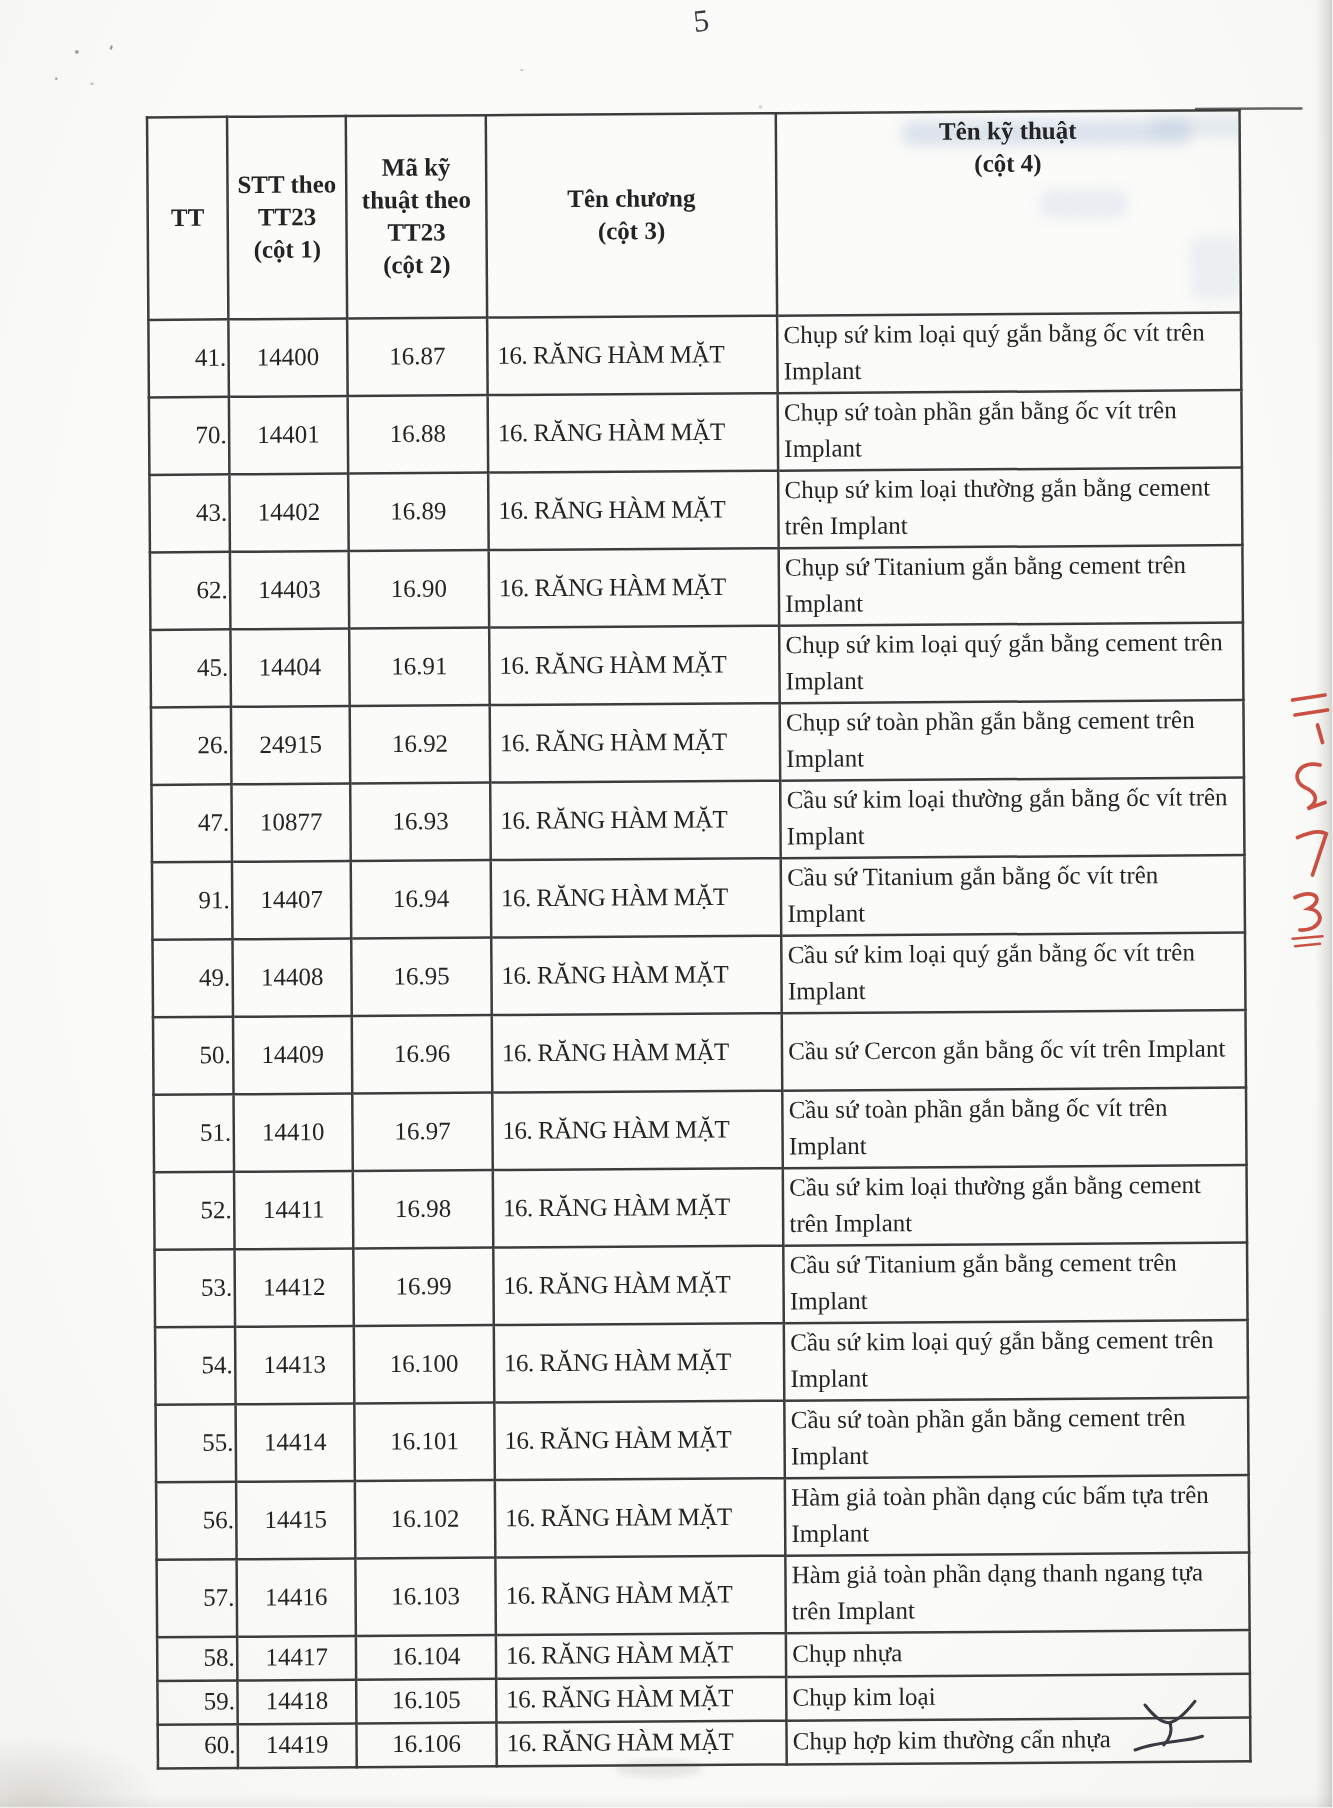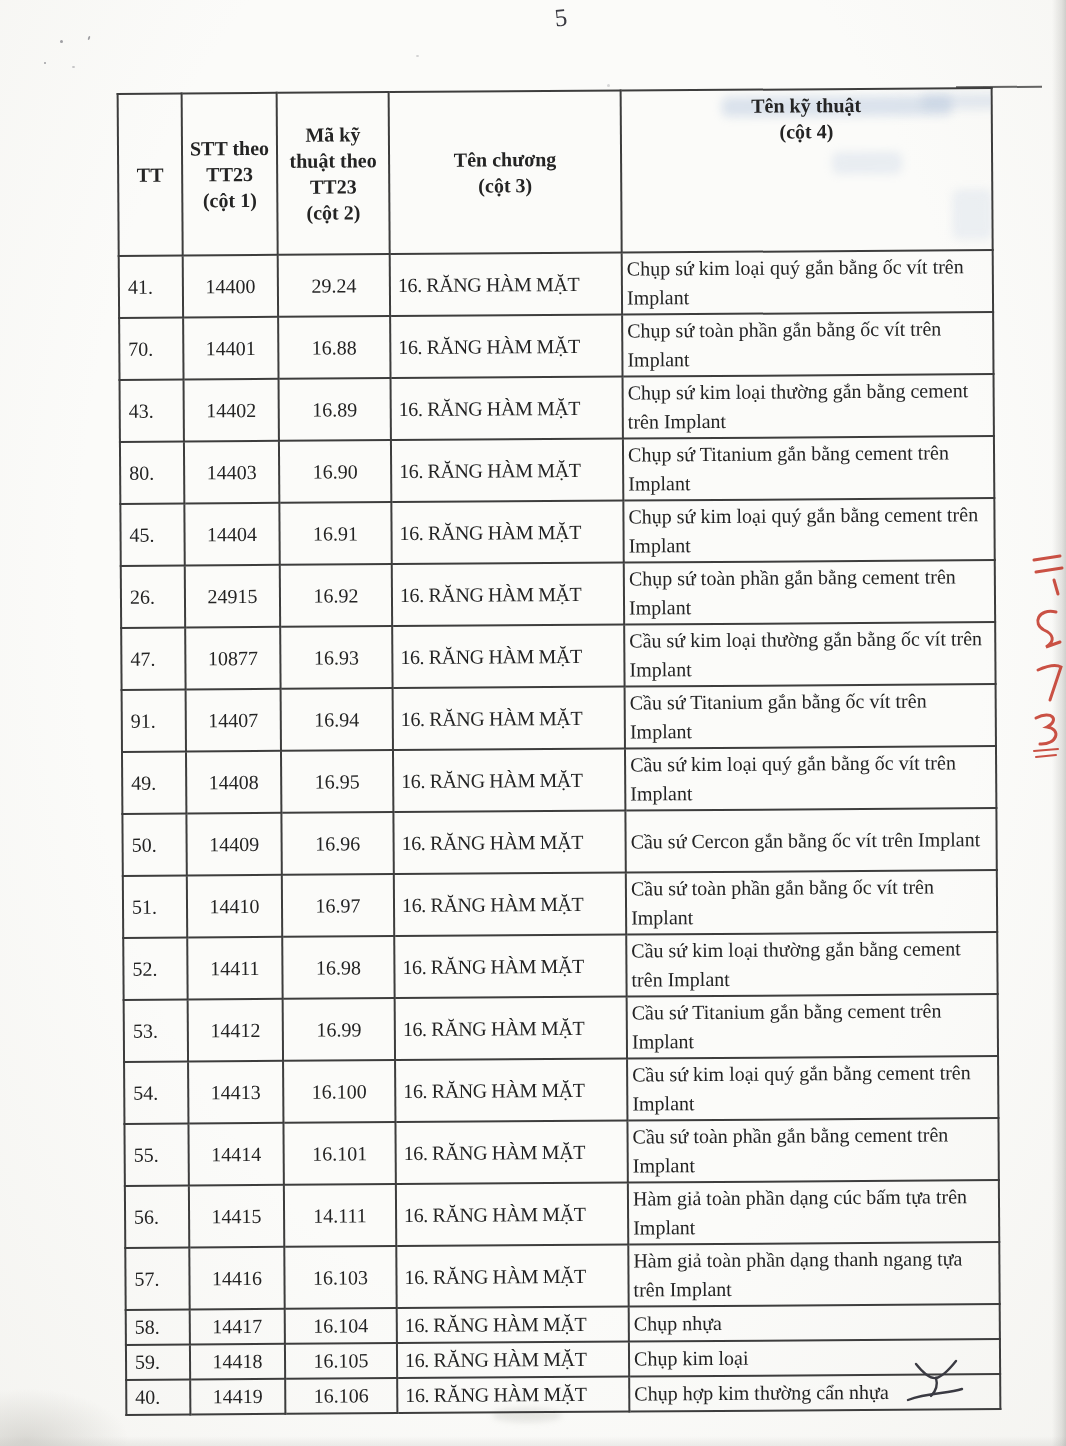--- a/index.html
+++ b/index.html
@@ -43,21 +43,21 @@
   .doc-table col.c-chuong{width:232px;}
   .doc-table col.c-kythuat{width:371px;}
   .doc-table thead th{
     height:126px;font-weight:bold;font-size:20px;line-height:26px;
     text-align:center;vertical-align:middle;white-space:pre-line;
     padding:2px 2px;position:relative;
   }
   .doc-table tbody tr{height:62px;}
   .doc-table tbody tr.single{height:35px;}
   .doc-table td{font-size:20px;vertical-align:middle;}
-  .doc-table td.col-tt{text-align:left;padding-left:8px;}
+  .doc-table td.col-tt{text-align:right;padding-left:8px;}
   .doc-table td.col-stt,.doc-table td.col-ma{text-align:center;}
   .doc-table td.col-chuong{text-align:left;padding-left:7px;white-space:nowrap;
     letter-spacing:-0.4px;font-size:20px;}
   .doc-table td.col-kythuat{text-align:left;padding:1px 3px 1px 4px;
     line-height:29px;vertical-align:middle;}
   
   .bleed{position:absolute;background:var(--blue-bleed,#a8bcd8);filter:blur(5px);border-radius:6px;}
   .bleed.b1{left:100px;top:6px;width:230px;height:20px;opacity:.38;}
   .bleed.b2{left:300px;top:4px;width:120px;height:16px;opacity:.28;}
   .bleed.b3{left:210px;top:62px;width:70px;height:22px;opacity:.22;}
@@ -118,40 +118,40 @@
           <span class="bleed b2"></span>
           <span class="bleed b3"></span>
           <span class="bleed b4"></span>
         </th>
       </tr>
     </thead>
     <tbody>
         <tr>
           <td class="col-tt">41.</td>
           <td class="col-stt">14400</td>
-          <td class="col-ma">29.24</td>
+          <td class="col-ma">16.87</td>
           <td class="col-chuong">16. RĂNG HÀM MẶT</td>
           <td class="col-kythuat">Chụp sứ kim loại quý gắn bằng ốc vít trên Implant</td>
         </tr>
         <tr>
           <td class="col-tt">70.</td>
           <td class="col-stt">14401</td>
           <td class="col-ma">16.88</td>
           <td class="col-chuong">16. RĂNG HÀM MẶT</td>
           <td class="col-kythuat">Chụp sứ toàn phần gắn bằng ốc vít trên Implant</td>
         </tr>
         <tr>
           <td class="col-tt">43.</td>
           <td class="col-stt">14402</td>
           <td class="col-ma">16.89</td>
           <td class="col-chuong">16. RĂNG HÀM MẶT</td>
           <td class="col-kythuat">Chụp sứ kim loại thường gắn bằng cement trên Implant</td>
         </tr>
         <tr>
-          <td class="col-tt">80.</td>
+          <td class="col-tt">62.</td>
           <td class="col-stt">14403</td>
           <td class="col-ma">16.90</td>
           <td class="col-chuong">16. RĂNG HÀM MẶT</td>
           <td class="col-kythuat">Chụp sứ Titanium gắn bằng cement trên Implant</td>
         </tr>
         <tr>
           <td class="col-tt">45.</td>
           <td class="col-stt">14404</td>
           <td class="col-ma">16.91</td>
           <td class="col-chuong">16. RĂNG HÀM MẶT</td>
@@ -223,21 +223,21 @@
         <tr>
           <td class="col-tt">55.</td>
           <td class="col-stt">14414</td>
           <td class="col-ma">16.101</td>
           <td class="col-chuong">16. RĂNG HÀM MẶT</td>
           <td class="col-kythuat">Cầu sứ toàn phần gắn bằng cement trên Implant</td>
         </tr>
         <tr>
           <td class="col-tt">56.</td>
           <td class="col-stt">14415</td>
-          <td class="col-ma">14.111</td>
+          <td class="col-ma">16.102</td>
           <td class="col-chuong">16. RĂNG HÀM MẶT</td>
           <td class="col-kythuat">Hàm giả toàn phần dạng cúc bấm tựa trên Implant</td>
         </tr>
         <tr>
           <td class="col-tt">57.</td>
           <td class="col-stt">14416</td>
           <td class="col-ma">16.103</td>
           <td class="col-chuong">16. RĂNG HÀM MẶT</td>
           <td class="col-kythuat">Hàm giả toàn phần dạng thanh ngang tựa trên Implant</td>
         </tr>
@@ -249,21 +249,21 @@
           <td class="col-kythuat">Chụp nhựa</td>
         </tr>
         <tr class="single">
           <td class="col-tt">59.</td>
           <td class="col-stt">14418</td>
           <td class="col-ma">16.105</td>
           <td class="col-chuong">16. RĂNG HÀM MẶT</td>
           <td class="col-kythuat">Chụp kim loại</td>
         </tr>
         <tr class="single">
-          <td class="col-tt">40.</td>
+          <td class="col-tt">60.</td>
           <td class="col-stt">14419</td>
           <td class="col-ma">16.106</td>
           <td class="col-chuong">16. RĂNG HÀM MẶT</td>
           <td class="col-kythuat">Chụp hợp kim thường cẩn nhựa</td>
         </tr>
       </tbody>
   </table>
 </div>
 
 <svg class="red-marks" width="46" height="215" viewBox="0 0 46 215">

